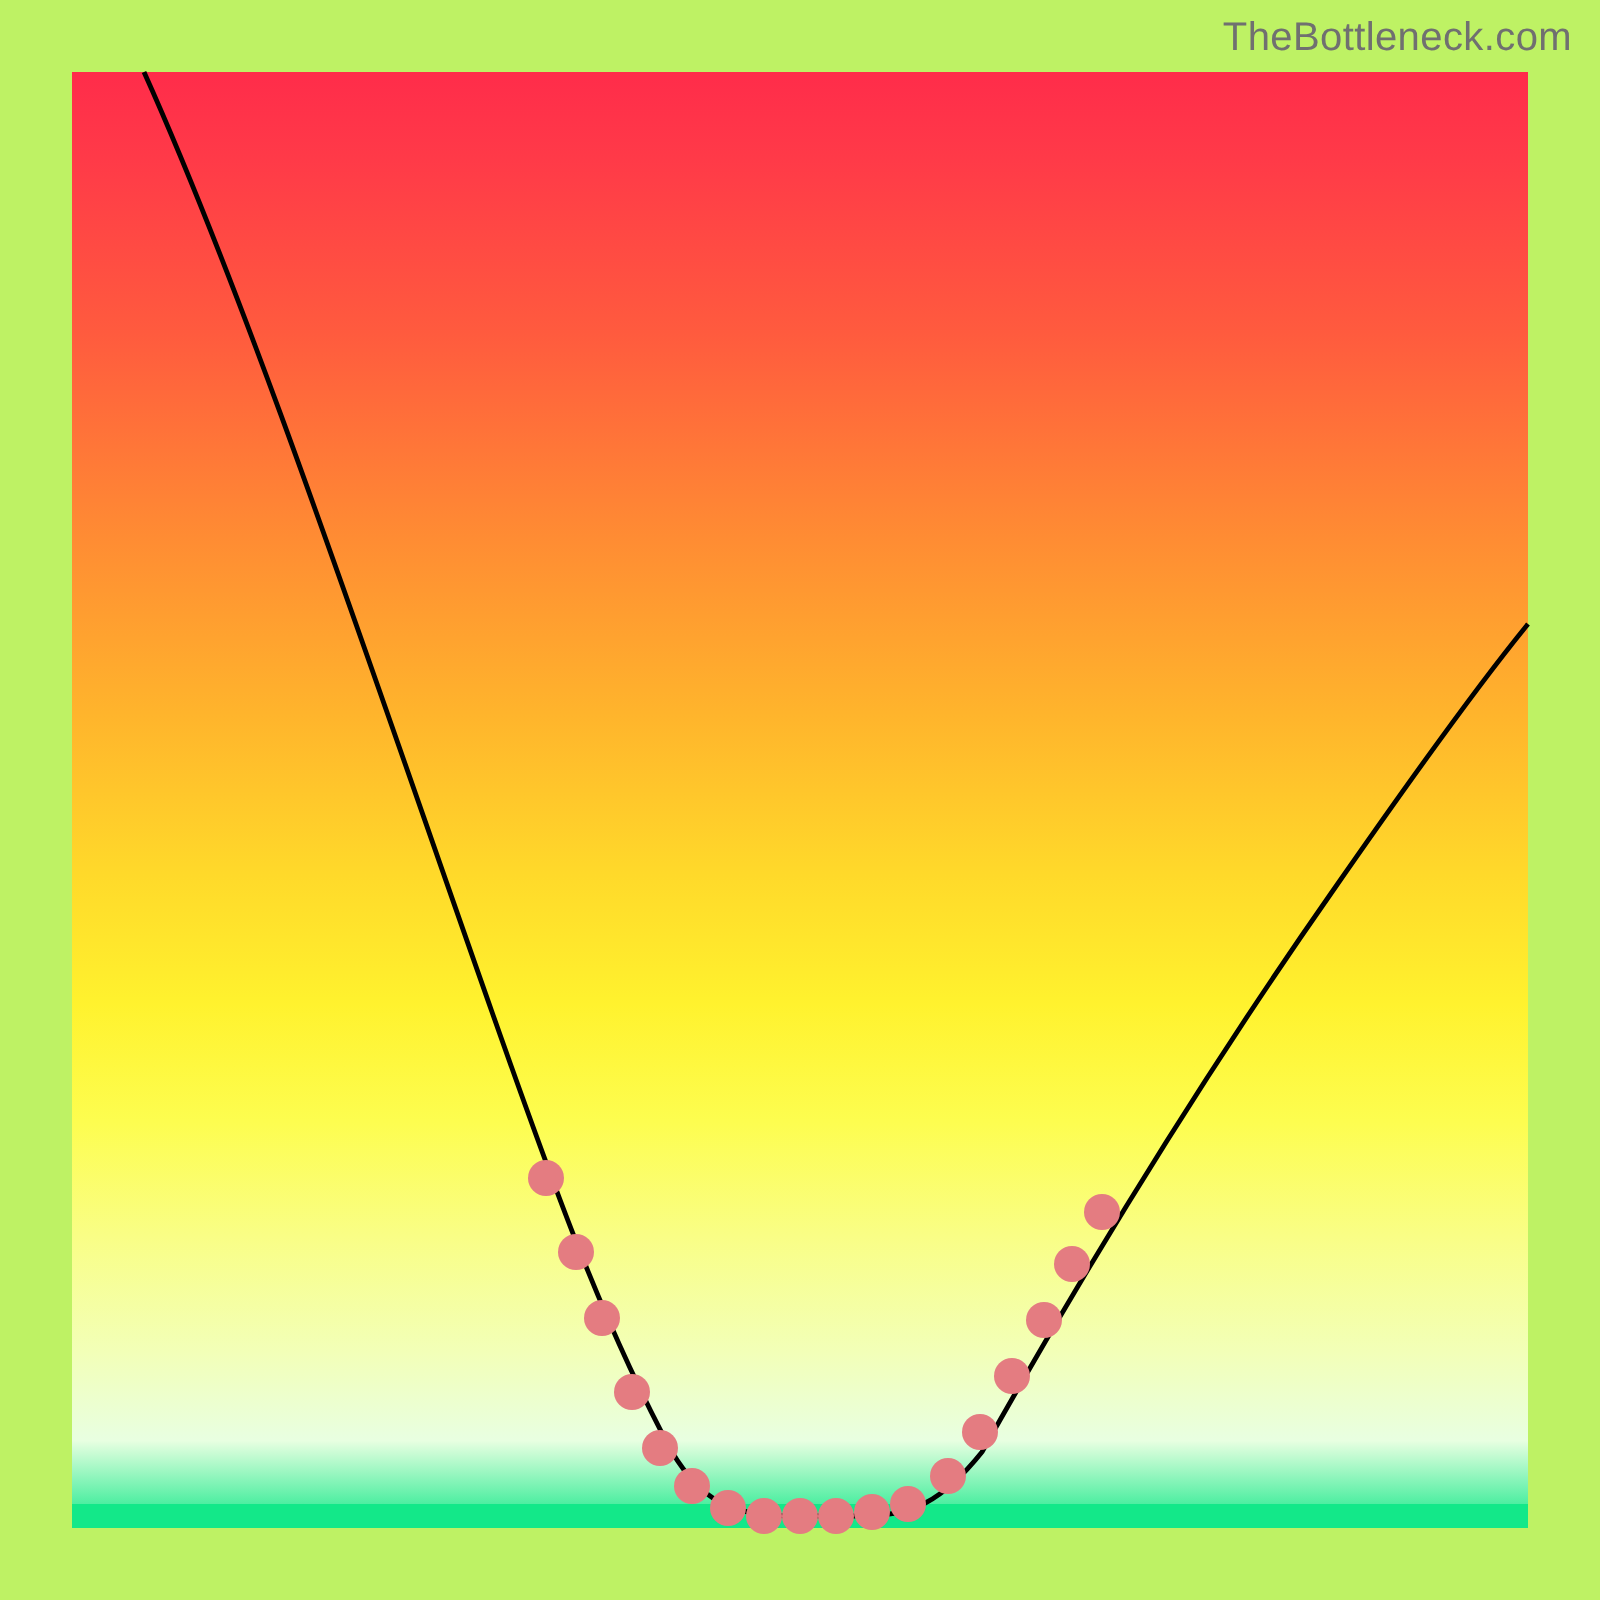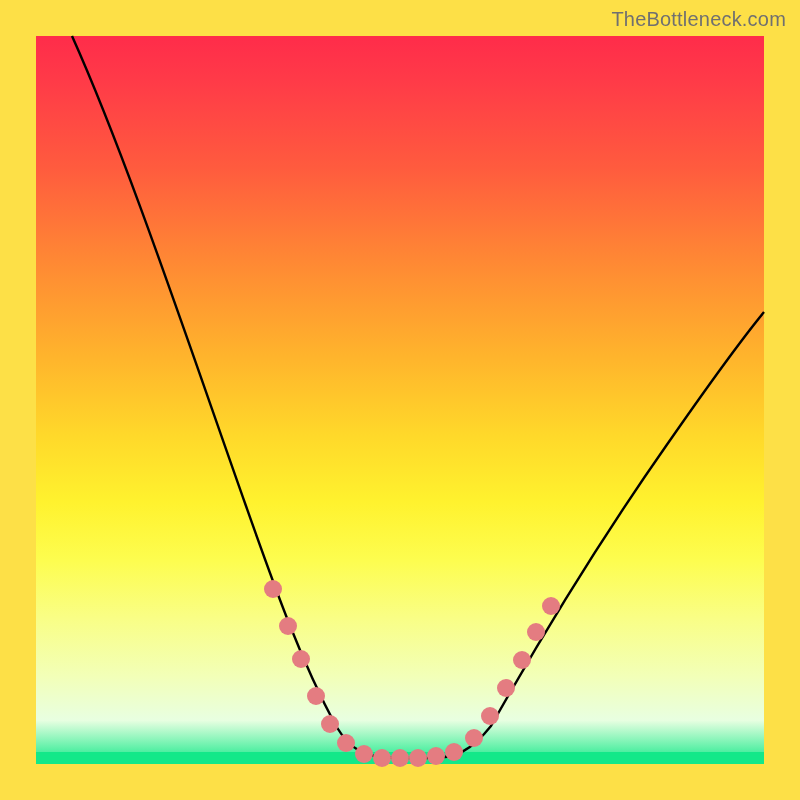--- a/index.html
+++ b/index.html
@@ -8,21 +8,21 @@
     width: 800px;
     height: 800px;
     background: #000;
     font-family: Arial, Helvetica, sans-serif;
     overflow: hidden;
   }
   .stage {
     position: relative;
     width: 800px;
     height: 800px;
-    background: #fde047;
+    background: #bef264;
   }
   .plot-bg {
     position: absolute;
     left: 36px;
     top: 36px;
     width: 728px;
     height: 728px;
     background: linear-gradient(to bottom,
       #ff2c4a 0%,
       #ff3a48 6%,

